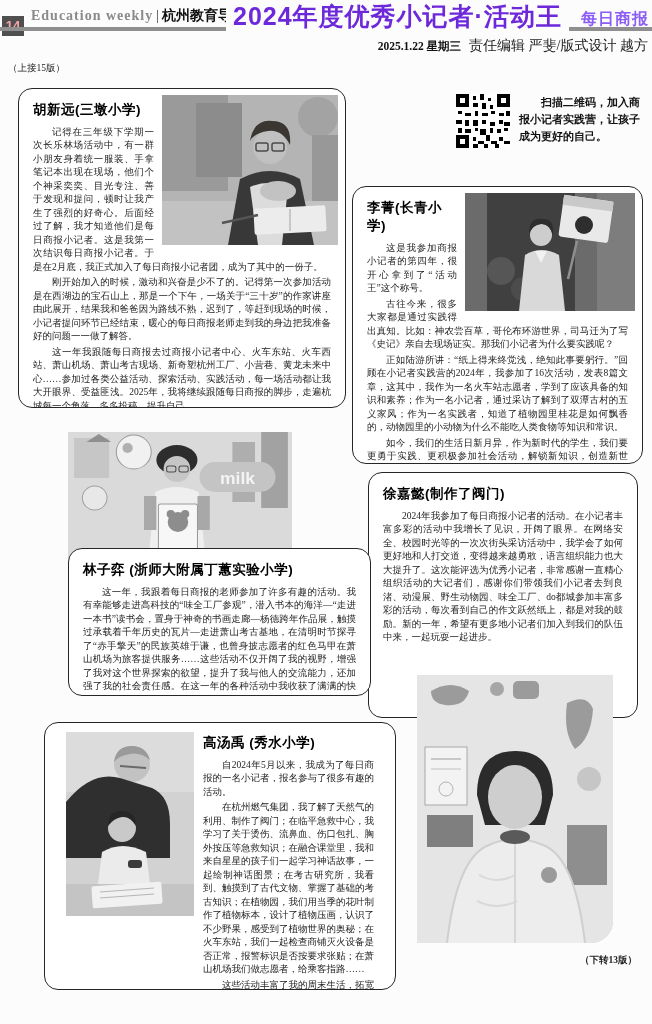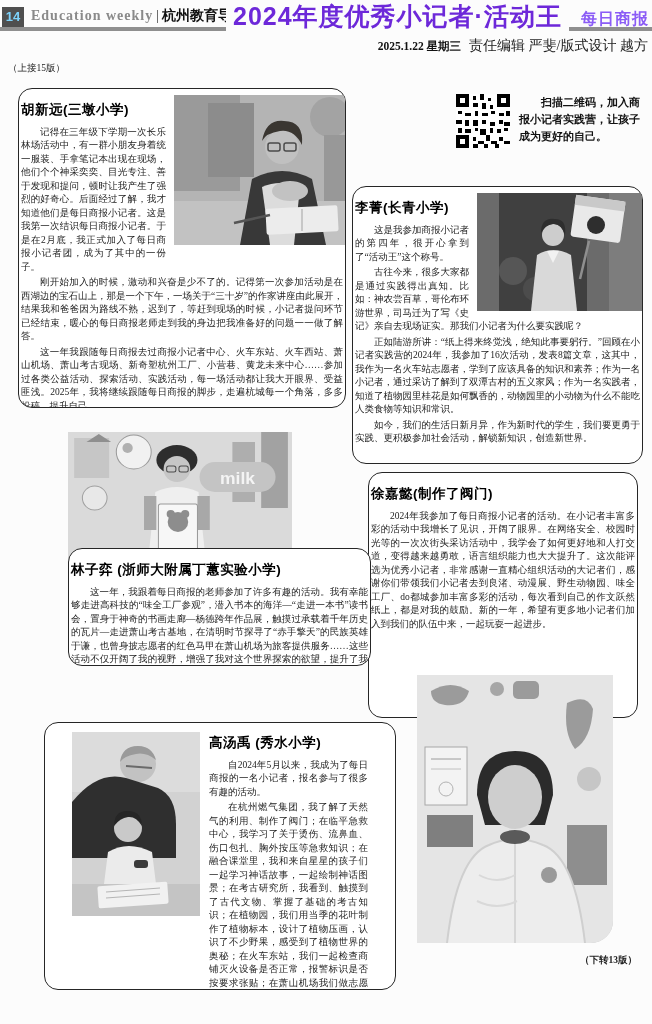--- a/index.html
+++ b/index.html
@@ -1,43 +1,43 @@
 <!DOCTYPE html>
 <html><head>
 <meta charset="utf-8">
 <style>
   html,body{margin:0;padding:0;background:#e8e8e8;}
   .page{position:relative;width:652px;height:1024px;margin:0 auto;background:#fcfcfc;
         font-family:"Liberation Serif",serif;color:#1a1a1a;overflow:hidden;}
   
-  .pagenum{position:absolute;left:2px;top:7px;width:22px;height:20px;background:#4f4f4f;color:#7dd3fc;
+  .pagenum{position:absolute;left:2px;top:16px;width:22px;height:20px;background:#4f4f4f;color:#fca5a5;
            font-family:"Liberation Sans",sans-serif;font-size:13px;font-weight:bold;text-align:center;line-height:20px;}
   .brand{position:absolute;left:31px;top:7px;font-size:14px;font-weight:bold;letter-spacing:1px;color:#8a8a8a;}
   .brand .cn{color:#111;letter-spacing:0;margin-left:2px;}
   .brand .sep{color:#333;font-weight:normal;margin-left:3px;}
   .hrule{position:absolute;left:0;top:27px;width:652px;height:4px;background:#8f8f8f;}
   .bigtitle{position:absolute;left:226px;top:0;margin:0;background:#fcfcfc;padding:0 7px;
             font-family:"Liberation Sans",sans-serif;font-size:25px;font-weight:bold;letter-spacing:1px;line-height:32px;color:#6d28d9;}
   .masthead{position:absolute;right:3px;top:9px;font-size:16px;font-weight:900;letter-spacing:1px;color:#8b5cf6;}
   .dateline{position:absolute;right:4px;top:37px;font-size:11.5px;font-weight:bold;color:#111;}
   .dateline .eds{font-size:14px;margin-left:8px;font-weight:normal;color:#222;}
   .jumpmark{position:absolute;font-size:9.5px;color:#222;}
   .jm-top{left:8px;top:62px;}
   .jm-bottom{left:556px;top:954px;font-weight:bold;margin-left:24px;}
   
   .card{position:absolute;background:#fff;border:1.5px solid #262626;border-radius:14px;
-        padding:10px 2px;box-sizing:border-box;overflow:hidden;}
+        padding:10px 14px;box-sizing:border-box;overflow:hidden;}
   .card h2{font-family:"Liberation Sans",sans-serif;font-size:13.5px;font-weight:bold;color:#000;
            margin:2px 0 7px;letter-spacing:.5px;}
   .card p{font-size:9.5px;line-height:1.42;text-indent:2em;margin:0 0 2px;text-align:justify;color:#222;}
   .c1{left:18px;top:88px;width:328px;height:320px;}
   .c2{left:352px;top:186px;width:291px;height:278px;}
   .c3{left:368px;top:472px;width:270px;height:246px;}
-  .c4{left:68px;top:548px;width:303px;height:118px;}
-  .c5{left:44px;top:722px;width:352px;height:268px;padding:9px 27px;}
+  .c4{left:68px;top:548px;width:303px;height:148px;}
+  .c5{left:44px;top:722px;width:352px;height:268px;padding:9px 21px;}
   .c5wrap{display:flex;gap:9px;}
   .c5 .txt{flex:1;min-width:0;}
   
   .photo{background:#c7c7c7;overflow:hidden;}
   .photo svg{display:block;width:100%;height:100%;}
   .ph1{float:right;width:176px;height:150px;margin:-4px -7px 6px 8px;}
   .ph2{float:right;width:170px;height:118px;margin:-4px -7px 6px 8px;}
   .ph-milk{position:absolute;left:68px;top:432px;width:224px;height:128px;}
   .ph-map{position:absolute;left:417px;top:675px;width:196px;height:268px;border-radius:0 0 22px 0;}
   .ph5{width:128px;height:184px;flex:0 0 128px;}

